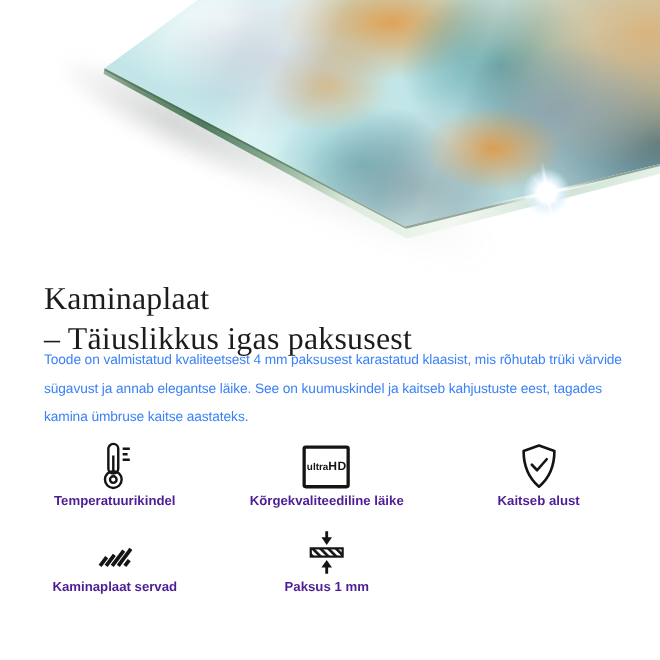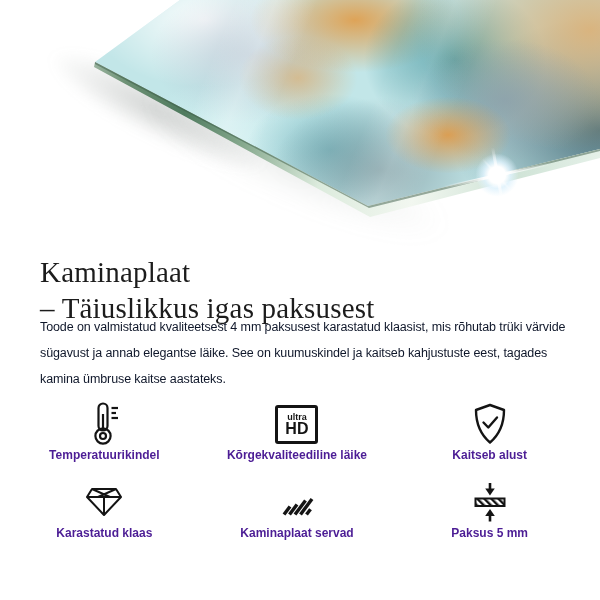--- a/index.html
+++ b/index.html
@@ -49,34 +49,34 @@
     background:linear-gradient(90deg,rgba(255,255,255,0),#ffffff 42% 58%,rgba(255,255,255,0));}
   .sparkle .ray-v{position:absolute;left:28.5px;top:2px;width:3px;height:56px;transform:rotate(-10deg);
     background:linear-gradient(180deg,rgba(255,255,255,0),#ffffff 42% 58%,rgba(255,255,255,0));}
   .sparkle .ray-d{position:absolute;left:8px;top:29px;width:44px;height:2px;transform:rotate(48deg);opacity:.7;
     background:linear-gradient(90deg,rgba(255,255,255,0),#ffffff 45% 55%,rgba(255,255,255,0));}
 
   
   .title{position:absolute;left:40px;top:230px;
     font-family:"Liberation Serif","DejaVu Serif",serif;
     font-size:29px;line-height:36px;color:#1c1c1c;letter-spacing:.2px;margin-top:24px;}
-  .desc{position:absolute;left:40px;top:314px;font-size:12.5px;line-height:26px;color:#0f172a;letter-spacing:-.1px;}
+  .desc{position:absolute;left:40px;top:314px;font-size:12.5px;line-height:26px;color:#3b82f6;letter-spacing:-.1px;}
   .desc div{white-space:nowrap;}
 
   
   .features{position:absolute;left:8px;top:400px;width:578px;
     display:grid;grid-template-columns:repeat(3,1fr);row-gap:16px;}
   .feature{display:flex;flex-direction:column;align-items:center;}
   .icon-box{height:48px;display:flex;align-items:center;justify-content:center;}
   .flabel{margin-top:0;font-size:12px;color:#4c1d95;font-weight:bold;}
   svg.fi{display:block;}
   .uhd{width:37px;height:33px;border:3px solid #141414;border-radius:3px;
-    display:flex;flex-direction:column;align-items:center;justify-content:center;background:#fff;}
+    display:flex;flex-direction:row;align-items:center;justify-content:center;background:#fff;}
   .uhd .t1{font-size:9px;font-weight:700;line-height:10px;color:#141414;}
-  .uhd .t2{font-size:16px;font-weight:800;line-height:14px;color:#141414;letter-spacing:.3px;}
+  .uhd .t2{font-size:11px;font-weight:800;line-height:14px;color:#141414;letter-spacing:.3px;}
 </style>
 </head>
 <body>
 
 <div class="hero">
   <div class="shadow1"></div>
   <div class="shadow2"></div>
   <div class="art"></div>
   <div class="edge"></div>
   <div class="edge-line"></div>
@@ -129,32 +129,20 @@
   <div class="feature">
     <div class="icon-box">
       <svg class="fi" width="40" height="44" viewBox="0 0 40 44" fill="none" stroke="#141414" stroke-width="2.4" stroke-linejoin="round" stroke-linecap="round">
         <path d="M20,3 L34,8 C34,22 30,32 20,40.5 C10,32 6,22 6,8 Z"></path>
         <path d="M13.5,20.5 L18.3,25.5 L27,15.5"></path>
       </svg>
     </div>
     <span class="flabel">Kaitseb alust</span>
   </div>
 
-  <div class="feature">
-    <div class="icon-box">
-      <svg class="fi" width="40" height="32" viewBox="0 0 40 32" fill="none" stroke="#141414" stroke-width="2" stroke-linejoin="round">
-        <path d="M8,3 L32,3 L37,11 L20,29 L3,11 Z"></path>
-        <line x1="3" y1="11" x2="37" y2="11"></line>
-        <line x1="8" y1="3" x2="26" y2="11"></line>
-        <line x1="32" y1="3" x2="14" y2="11"></line>
-        <line x1="20" y1="11" x2="20" y2="28"></line>
-      </svg>
-    </div>
-    <span class="flabel">Karastatud klaas</span>
-  </div>
 
   <div class="feature">
     <div class="icon-box">
       <svg class="fi" width="36" height="32" viewBox="0 0 36 32" fill="none" stroke="#141414" stroke-width="3.4">
         <line x1="5" y1="28.5" x2="11" y2="20.5"></line>
         <line x1="10.5" y1="28.5" x2="18" y2="18.5"></line>
         <line x1="16" y1="28.5" x2="26.5" y2="14.5"></line>
         <line x1="21.5" y1="28.5" x2="33" y2="13"></line>
         <line x1="27.5" y1="28.5" x2="31.5" y2="23.2"></line>
       </svg>
@@ -171,16 +159,16 @@
             <rect width="2.4" height="5" fill="#141414"></rect>
           </pattern>
         </defs>
         <line x1="18" y1="2" x2="18" y2="8" stroke="#141414" stroke-width="2.6"></line>
         <polygon points="13.2,7.5 22.8,7.5 18,14.5" fill="#141414"></polygon>
         <rect x="3.5" y="17.5" width="29" height="7.5" fill="url(#hatchP)" stroke="#141414" stroke-width="2"></rect>
         <polygon points="13.2,35 22.8,35 18,28" fill="#141414"></polygon>
         <line x1="18" y1="34.5" x2="18" y2="40.5" stroke="#141414" stroke-width="2.6"></line>
       </svg>
     </div>
-    <span class="flabel">Paksus 5 mm</span>
+    <span class="flabel">Paksus 1 mm</span>
   </div>
 
 </div>
 
 </body></html>

